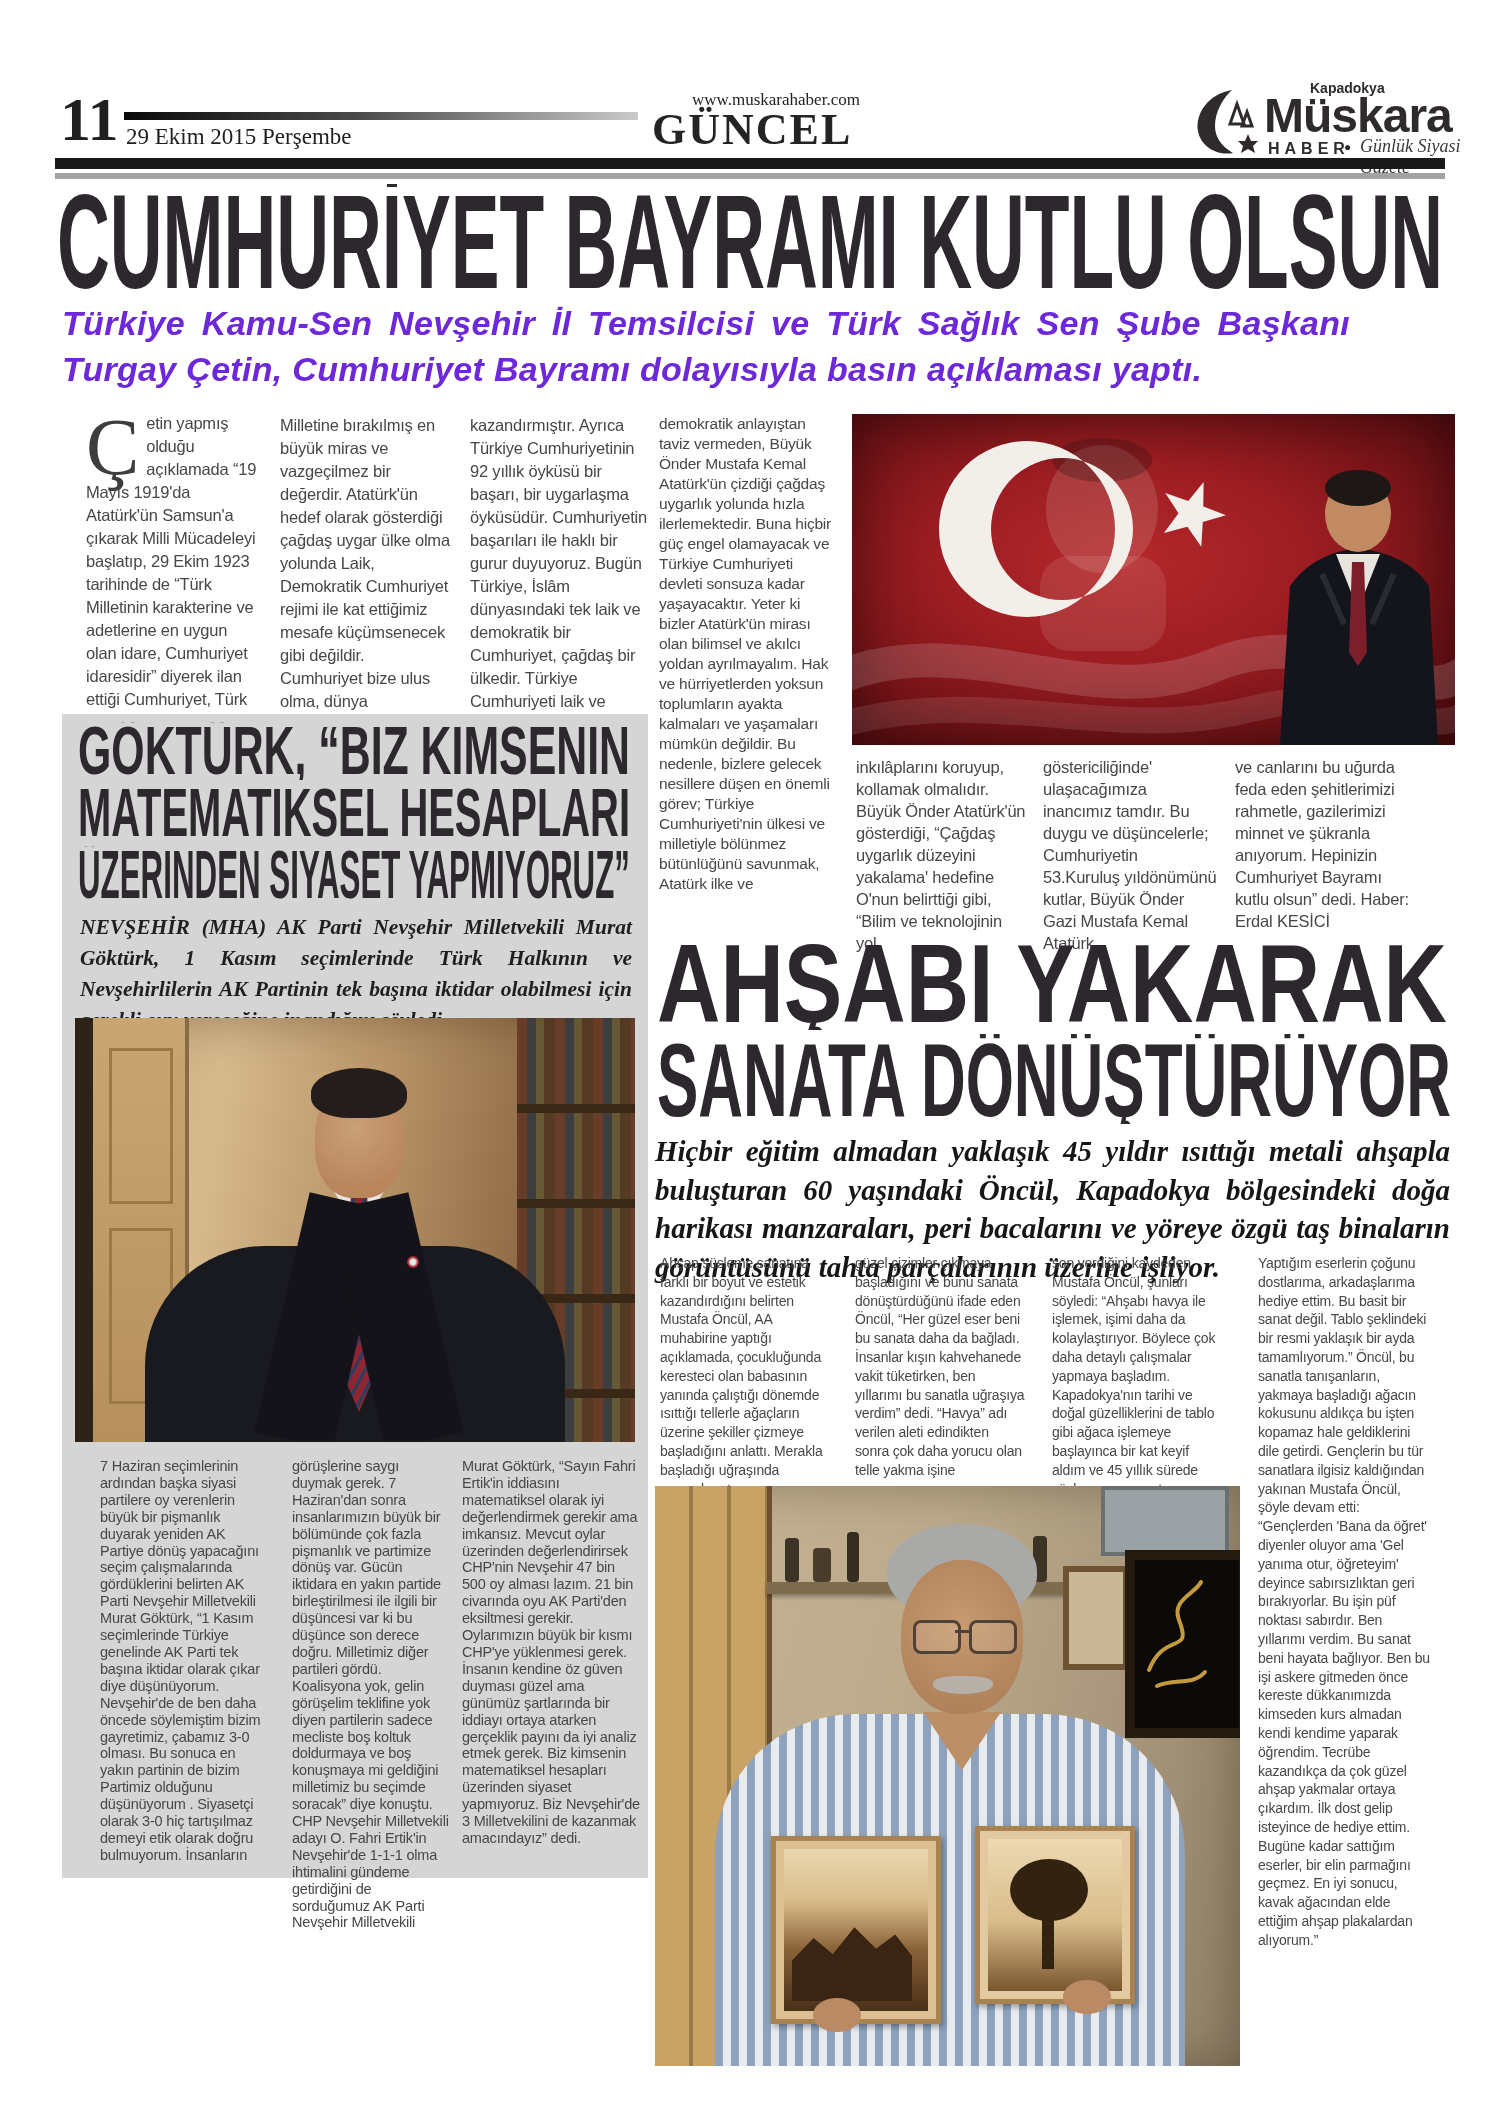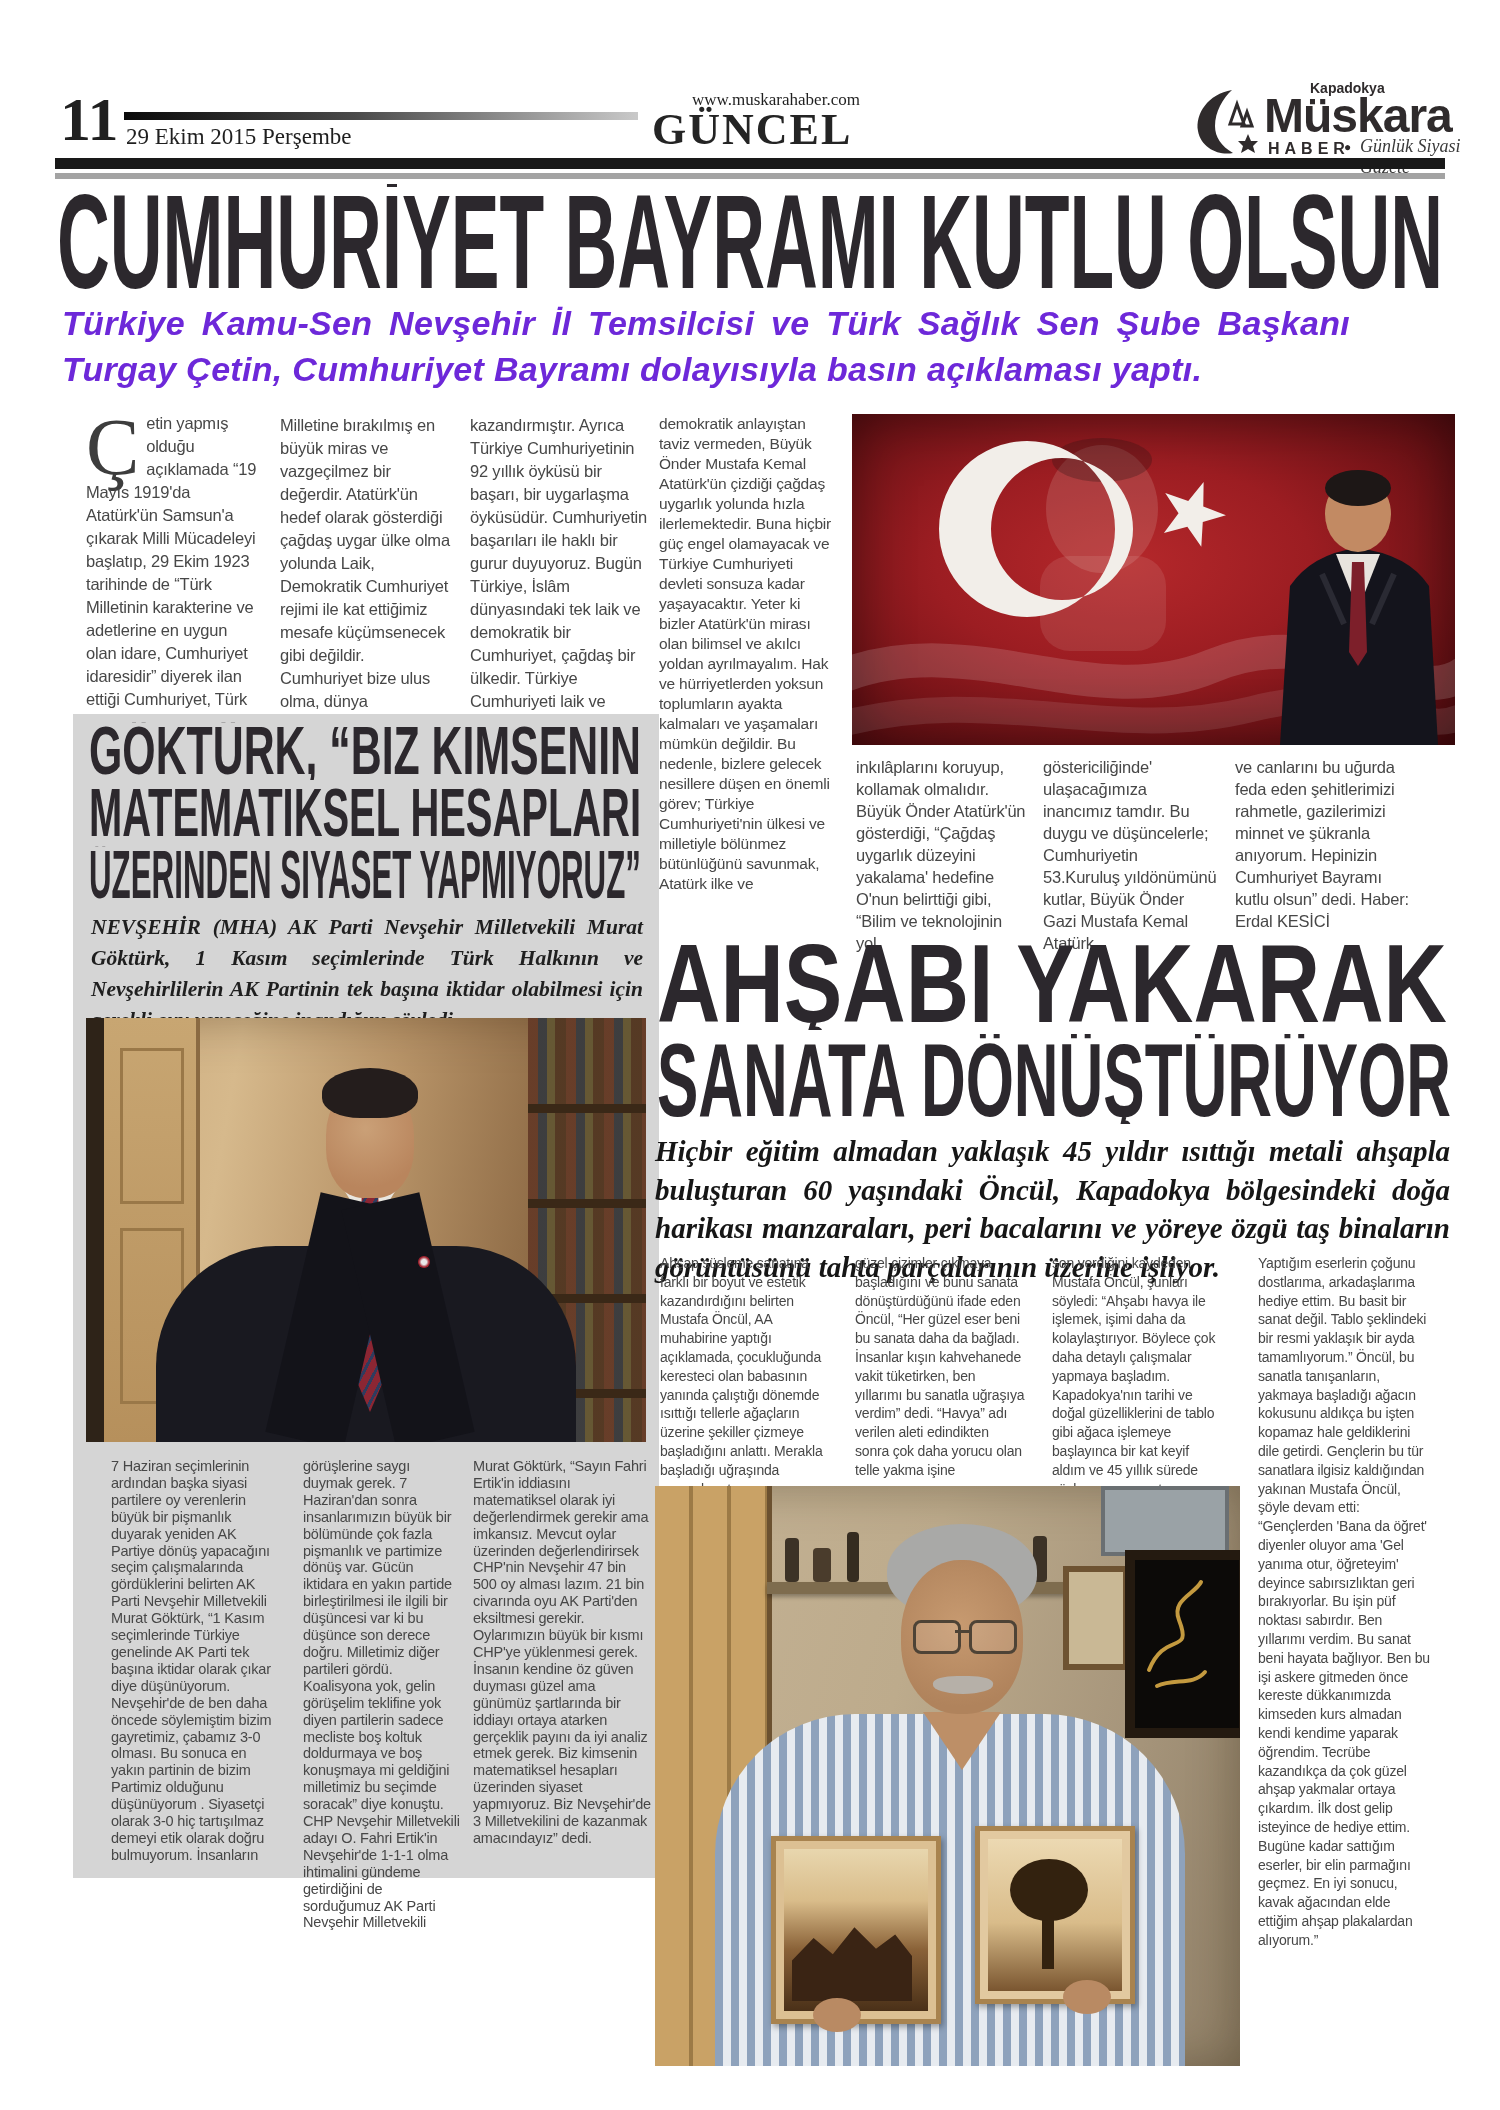--- a/index.html
+++ b/index.html
@@ -106,21 +106,21 @@
       <line x1="470" y1="160" x2="492" y2="210" stroke="#2a2a33" stroke-width="6"></line>
       <line x1="542" y1="160" x2="520" y2="210" stroke="#2a2a33" stroke-width="6"></line>
     </g>
   </svg>
 </div>
 
 <div class="abs bodytxt a1cont" style="left:856px;top:756px;width:170px;">inkılâplarını koruyup, kollamak olmalıdır. Büyük Önder Atatürk'ün gösterdiği, “Çağdaş uygarlık düzeyini yakalama' hedefine O'nun belirttiği gibi, “Bilim ve teknolojinin yol</div>
 <div class="abs bodytxt a1cont" style="left:1043px;top:756px;width:176px;">göstericiliğinde' ulaşacağımıza inancımız tamdır. Bu duygu ve düşüncelerle; Cumhuriyetin 53.Kuruluş yıldönümünü kutlar, Büyük Önder Gazi Mustafa Kemal Atatürk</div>
 <div class="abs bodytxt a1cont" style="left:1235px;top:756px;width:178px;">ve canlarını bu uğurda feda eden şehitlerimizi rahmetle, gazilerimizi minnet ve şükranla anıyorum. Hepinizin Cumhuriyet Bayramı kutlu olsun” dedi. Haber: Erdal KESİCİ</div>
 
-<div class="abs gokpanel" style="left:62px;top:714px;width:586px;height:1164px;margin-left:11px;">
+<div class="abs gokpanel" style="left:62px;top:714px;width:586px;height:1164px;">
   <svg class="abs headline" style="left:16px;top:8px;" width="556" height="58" viewBox="0 0 556 58">
     <text x="0" y="52" font-size="68" textLength="552" lengthAdjust="spacingAndGlyphs">GÖKTÜRK, “BİZ KİMSENİN</text>
   </svg>
   <svg class="abs headline" style="left:16px;top:70px;" width="556" height="58" viewBox="0 0 556 58">
     <text x="0" y="52" font-size="68" textLength="552" lengthAdjust="spacingAndGlyphs">MATEMATİKSEL HESAPLARI</text>
   </svg>
   <svg class="abs headline" style="left:16px;top:132px;" width="556" height="58" viewBox="0 0 556 58">
     <text x="0" y="52" font-size="68" textLength="552" lengthAdjust="spacingAndGlyphs">ÜZERİNDEN SİYASET YAPMIYORUZ”</text>
   </svg>
 

